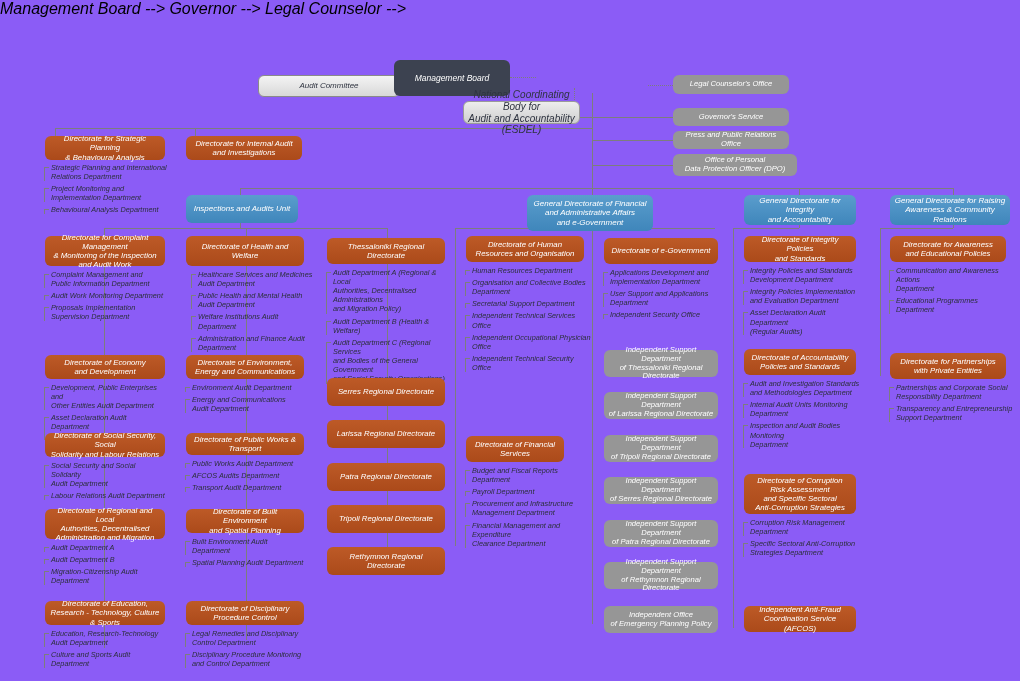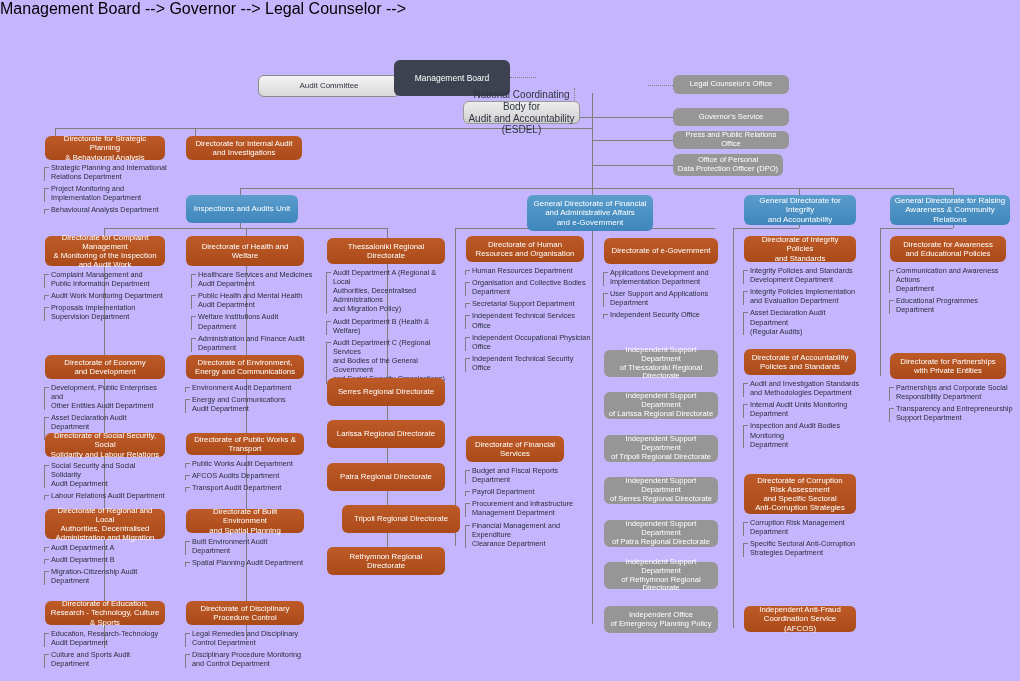--- a/index.html
+++ b/index.html
@@ -1,17 +1,17 @@
 <!DOCTYPE html>
 <html><head>
 <meta charset="utf-8">
 <style>
   html,body{margin:0;padding:0;background:#ffffff;}
   body{font-family:"Liberation Sans",sans-serif;}
-  #canvas{position:relative;width:1020px;height:681px;background:#c4b5fd;overflow:hidden;}
+  #canvas{position:relative;width:1020px;height:681px;background:#8b5cf6;overflow:hidden;font-style:italic;}
 
   
   .box{position:absolute;box-sizing:border-box;border-radius:6px;
        display:flex;align-items:center;justify-content:center;text-align:center;
        line-height:1.18;padding:2px 4px;}
   .box span{display:block;width:100%;}
 
   .dark   {background:#3c4250;color:#ffffff;font-size:8.5px;}
   .grayhdr{background:#e3e3e3;color:#2f3440;font-size:8px;border:1px solid #8a8a8a;
            background-image:linear-gradient(#f4f4f4,#d8d8d8);}
@@ -110,21 +110,21 @@
   <div class="box graylt" style="left:463px;top:101px;width:117px;height:23px;">
     <span>National Coordinating Body for<br>Audit and Accountability (ESDEL)</span>
   </div>
 
   <div class="box gray" style="left:673px;top:108px;width:116px;height:18px;">
     <span>Governor's Service</span>
   </div>
   <div class="box gray" style="left:673px;top:131px;width:116px;height:18px;">
     <span>Press and Public Relations Office</span>
   </div>
-  <div class="box gray" style="left:673px;top:154px;width:110px;height:22px;">
+  <div class="box gray" style="left:673px;top:154px;width:124px;height:22px;">
     <span>Office of Personal<br>Data Protection Officer (DPO)</span>
   </div>
 
   
   <div class="box orange" style="left:45px;top:136px;width:120px;height:24px;">
     <span>Directorate for Strategic Planning<br>&amp; Behavioural Analysis</span>
   </div>
   <div class="dept" style="left:44px;top:163px;width:125px;">
     <div class="d" style="position: relative; padding-left: 7px; margin-bottom: 3px;">Strategic Planning and International<br>Relations Department<span style="position: absolute; left: 0px; top: 4px; width: 5px; height: 1px; background: rgb(125, 125, 125);"></span><span style="position: absolute; left: 0px; top: 4px; width: 1px; height: 14px; background: rgb(125, 125, 125);"></span></div>
     <div class="d" style="position: relative; padding-left: 7px; margin-bottom: 3px;">Project Monitoring and<br>Implementation Department<span style="position: absolute; left: 0px; top: 4px; width: 5px; height: 1px; background: rgb(125, 125, 125);"></span><span style="position: absolute; left: 0px; top: 4px; width: 1px; height: 14px; background: rgb(125, 125, 125);"></span></div>
@@ -248,21 +248,21 @@
 
   <div class="box orange" style="left:327px;top:378px;width:118px;height:28px;">
     <span>Serres Regional Directorate</span>
     </div>
   <div class="box orange" style="left:327px;top:420px;width:118px;height:28px;">
     <span>Larissa Regional Directorate</span>
     </div>
   <div class="box orange" style="left:327px;top:463px;width:118px;height:28px;">
     <span>Patra Regional Directorate</span>
     </div>
-  <div class="box orange" style="left:342px;top:505px;width:118px;height:28px;">
+  <div class="box orange" style="left:327px;top:505px;width:118px;height:28px;">
     <span>Tripoli Regional Directorate</span>
     </div>
   <div class="box orange" style="left:327px;top:547px;width:118px;height:28px;">
     <span>Rethymnon Regional Directorate</span>
     </div>
 
   
   <div class="box orange" style="left:466px;top:236px;width:118px;height:26px;">
     <span>Directorate of Human<br>Resources and Organisation</span>
     </div>

